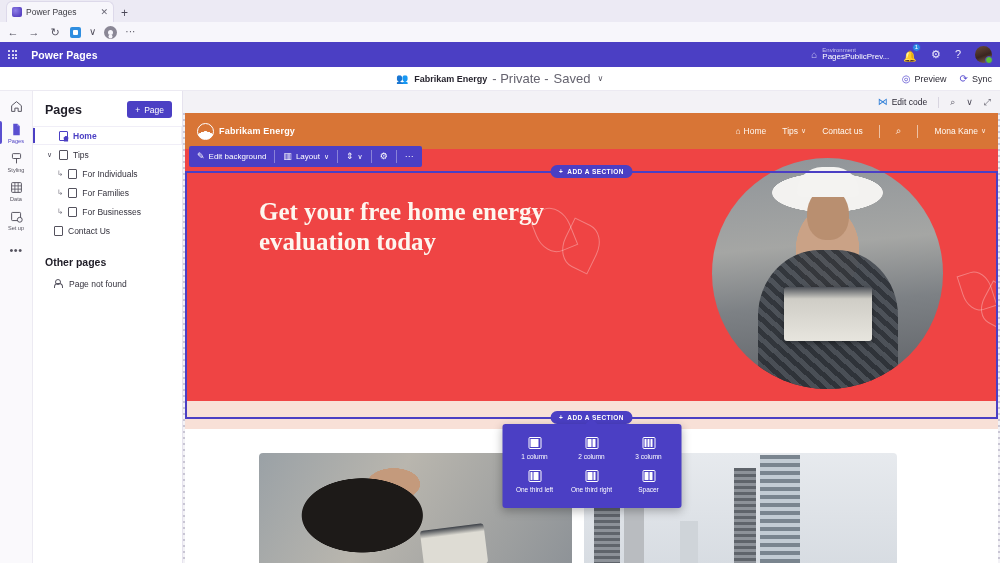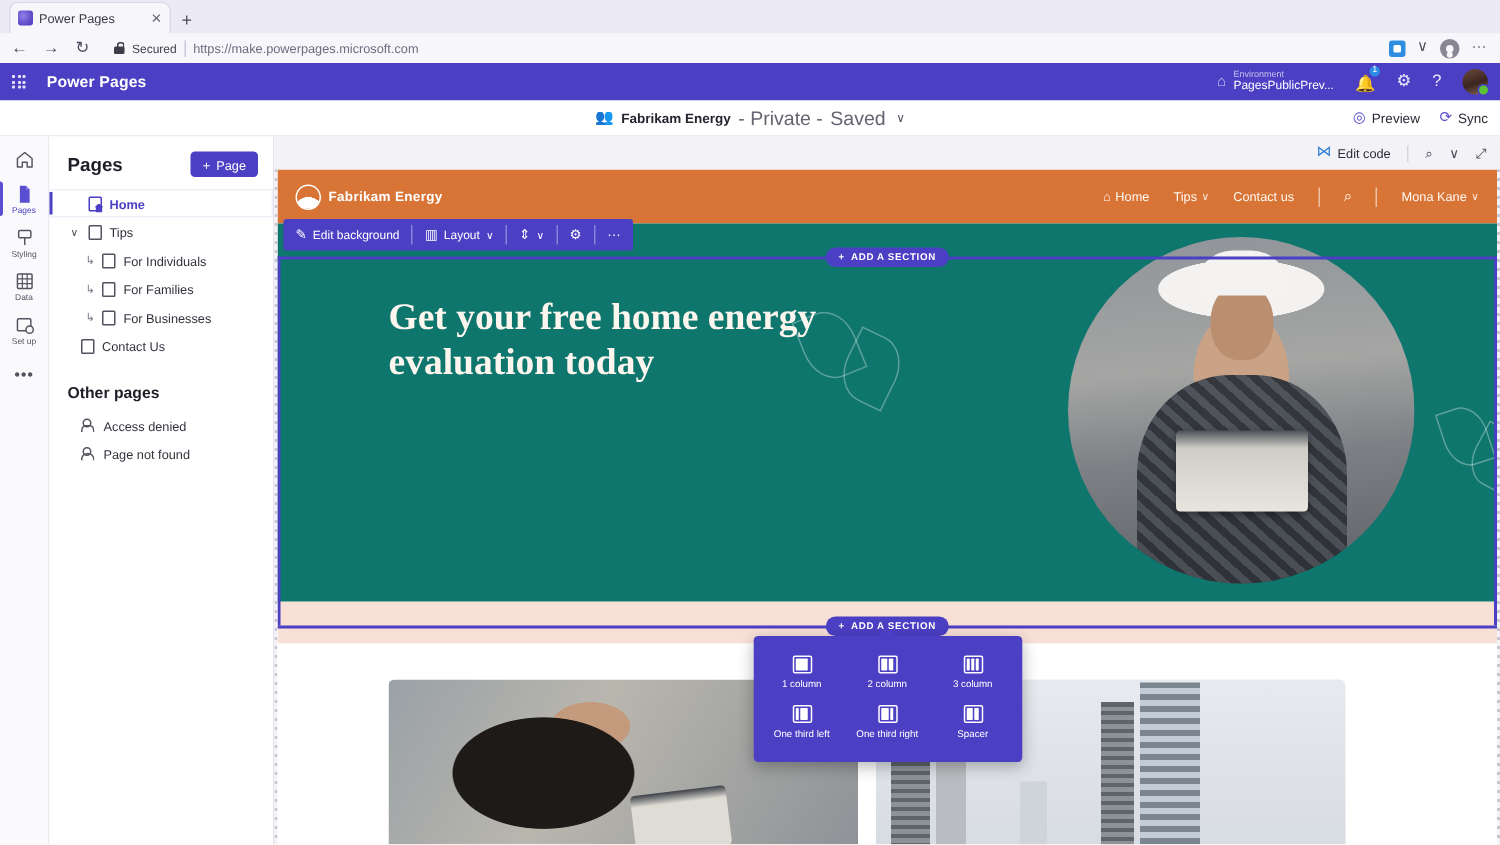--- a/index.html
+++ b/index.html
@@ -219,21 +219,21 @@
   }
   .logo-text { font-size: 9px; font-weight: 700; letter-spacing: .2px; }
   .site-nav { margin-left: auto; display: flex; align-items: center; gap: 16px; }
   .nav-link { font-size: 8.5px; color: #fff8f2; display: flex; align-items: center; gap: 3px; }
   .nav-chev { font-size: 7px; opacity: .9; }
   .nav-divider { width: 1px; height: 13px; background: rgba(255,255,255,.55); }
   .nav-search { font-size: 10px; color: #fff8f2; }
 
   
   .hero {
-    position: relative; height: 252px; background: #0f766e; overflow: hidden;
+    position: relative; height: 252px; background: #ef4444; overflow: hidden;
   }
   .hero-copy { position: absolute; left: 74px; top: 48px; width: 320px; }
   .hero-title {
     font-family: "Liberation Serif", serif; font-size: 25px; line-height: 1.18;
     color: #fdf6ef; font-weight: 700;
   }
   .hero-cta {
     margin-top: 22px; background: #fdf8f2; color: #a3491a;
     font-family: "Liberation Serif", serif; font-weight: 700; font-size: 12.5px;
     height: 32px; width: 231px; display: flex; align-items: center;
@@ -370,26 +370,20 @@
       <span class="tab-title">Power Pages</span>
       <span class="tab-close">✕</span>
     </div>
     <span class="tab-new">+</span>
   </div>
 
   <div class="browser-toolbar">
     <span class="nav-btn">←</span>
     <span class="nav-btn">→</span>
     <span class="nav-btn">↻</span>
-    <div class="omnibox">
-      <span class="lock-icon"></span>
-      <span class="secured-label">Secured</span>
-      <span class="omni-sep"></span>
-      <span class="omni-url">https://make.powerpages.microsoft.com</span>
-    </div>
     <div class="tb-right">
       <span class="tb-ext"></span>
       <span class="tb-ico">∨</span>
       <span class="tb-avatar"></span>
       <span class="tb-ico">···</span>
     </div>
   </div>
 
   <div class="appbar">
     <span class="waffle">
@@ -525,24 +519,20 @@
       <span class="fileglyph"></span>
       <span>For Businesses</span>
     </div>
     <div class="tree-row" style="padding-left:21px">
       <span class="fileglyph"></span>
       <span>Contact Us</span>
     </div>
 
     <div class="section-head" style="padding-top:16px">Other pages</div>
 
-    <div class="tree-row" style="padding-left:21px">
-      <span class="peopleglyph"></span>
-      <span>Access denied</span>
-    </div>
     <div class="tree-row" style="padding-left:21px">
       <span class="peopleglyph"></span>
       <span>Page not found</span>
     </div>
   </div>
 
   <div class="canvas">
 
     <div class="canvas-topbar">
       <span class="editcode-btn">

